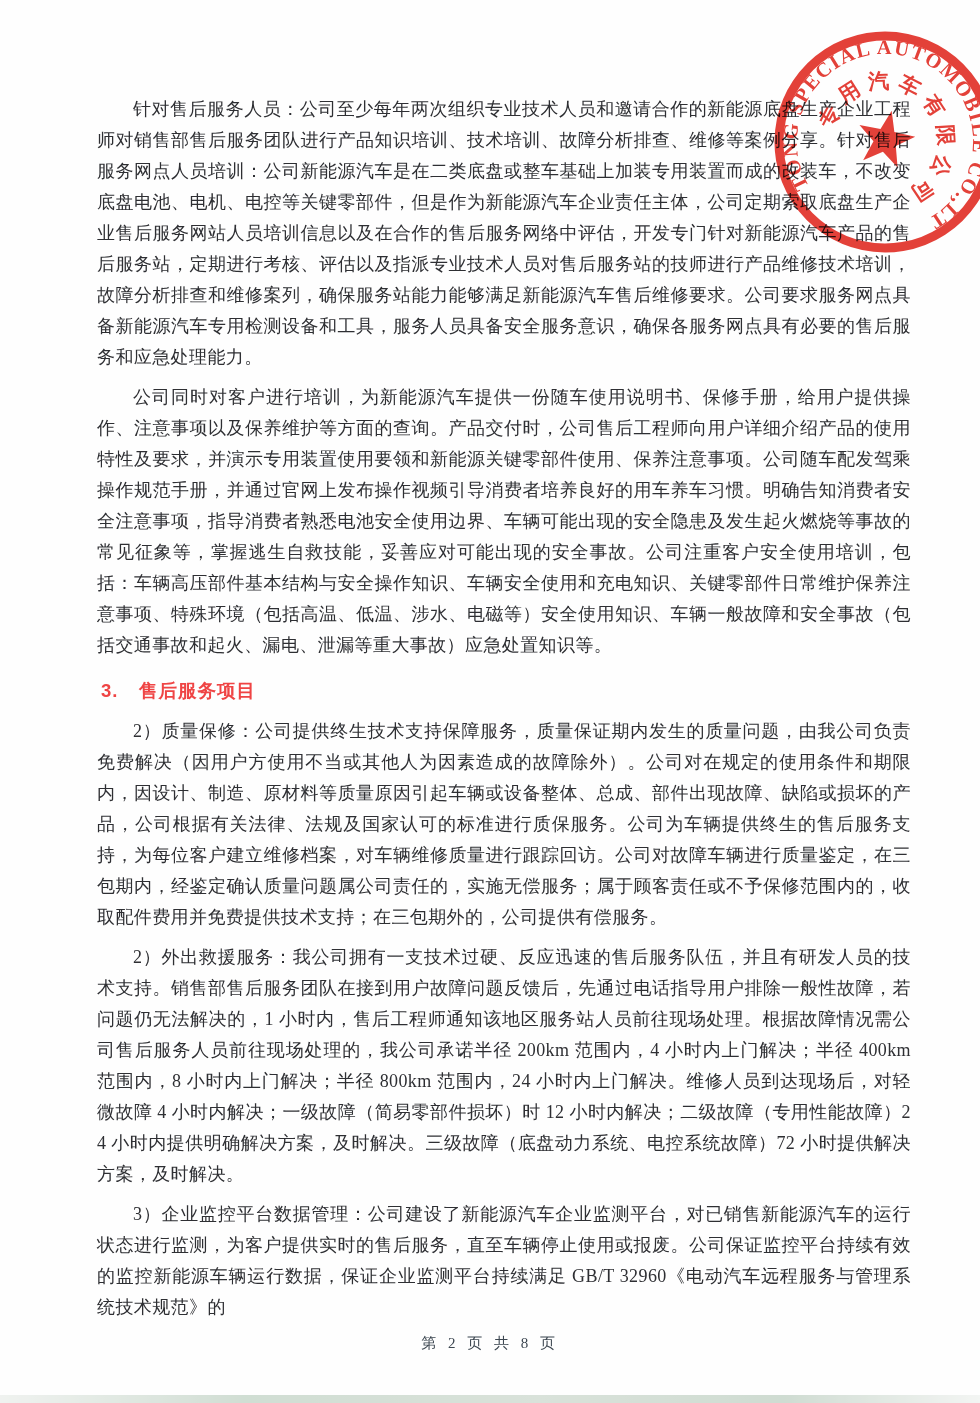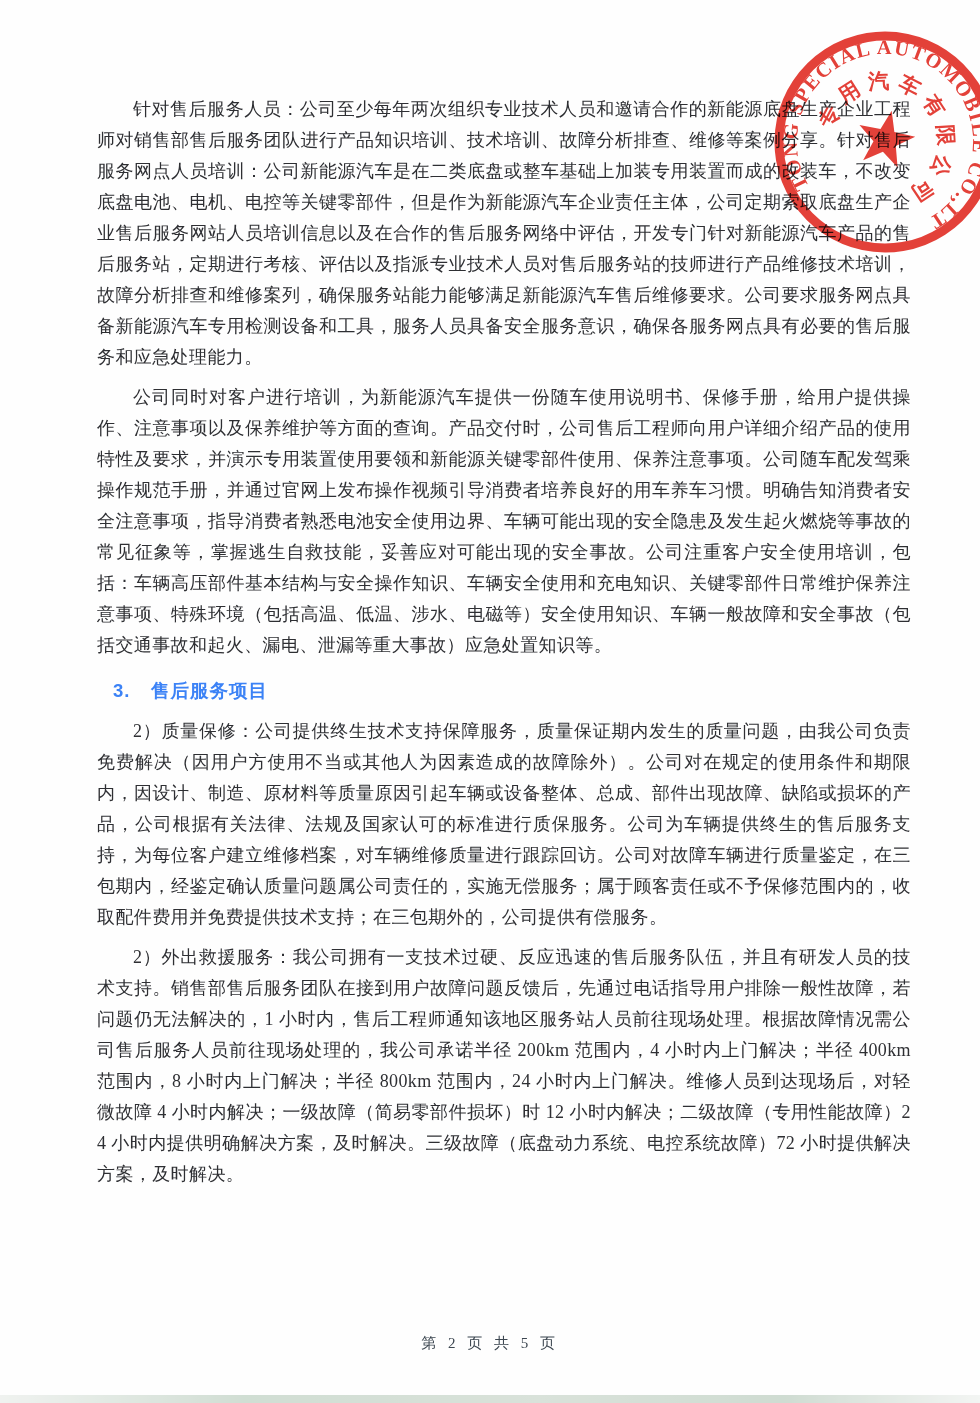--- a/index.html
+++ b/index.html
@@ -19,25 +19,25 @@
     line-height: 31px;
     letter-spacing: 0.4px;
     text-align: justify;
   }
   .para, .item {
     margin: 2px 0 9px 0;
     text-indent: 2em;
     word-break: break-all;
   }
   .section-heading {
-    margin: 14px 0 10px 16px;
+    margin: 14px 0 10px 4px;
     font-family: "Liberation Sans", "DejaVu Sans", sans-serif;
     font-weight: bold;
     font-size: 18.5px;
-    color: #3b82f6;
+    color: #ef4444;
     letter-spacing: 1px;
   }
   .section-heading .sec-num { display: inline-block; min-width: 38px; }
   .footer {
     position: absolute;
     left: 0; top: 1334px; width: 100%;
     text-align: center;
     font-size: 15px;
     color: #3c4650;
     letter-spacing: 4px;
@@ -70,35 +70,36 @@
   <div class="content">
     <p class="para">针对售后服务人员：公司至少每年两次组织专业技术人员和邀请合作的新能源底盘生产企业工程师对销售部售后服务团队进行产品知识培训、技术培训、故障分析排查、维修等案例分享。针对售后服务网点人员培训：公司新能源汽车是在二类底盘或整车基础上加装专用装置而成的改装车，不改变底盘电池、电机、电控等关键零部件，但是作为新能源汽车企业责任主体，公司定期索取底盘生产企业售后服务网站人员培训信息以及在合作的售后服务网络中评估，开发专门针对新能源汽车产品的售后服务站，定期进行考核、评估以及指派专业技术人员对售后服务站的技师进行产品维修技术培训，故障分析排查和维修案列，确保服务站能力能够满足新能源汽车售后维修要求。公司要求服务网点具备新能源汽车专用检测设备和工具，服务人员具备安全服务意识，确保各服务网点具有必要的售后服务和应急处理能力。</p>
     <p class="para">公司同时对客户进行培训，为新能源汽车提供一份随车使用说明书、保修手册，给用户提供操作、注意事项以及保养维护等方面的查询。产品交付时，公司售后工程师向用户详细介绍产品的使用特性及要求，并演示专用装置使用要领和新能源关键零部件使用、保养注意事项。公司随车配发驾乘操作规范手册，并通过官网上发布操作视频引导消费者培养良好的用车养车习惯。明确告知消费者安全注意事项，指导消费者熟悉电池安全使用边界、车辆可能出现的安全隐患及发生起火燃烧等事故的常见征象等，掌握逃生自救技能，妥善应对可能出现的安全事故。公司注重客户安全使用培训，包括：车辆高压部件基本结构与安全操作知识、车辆安全使用和充电知识、关键零部件日常维护保养注意事项、特殊环境（包括高温、低温、涉水、电磁等）安全使用知识、车辆一般故障和安全事故（包括交通事故和起火、漏电、泄漏等重大事故）应急处置知识等。</p>
 
     <h3 class="section-heading">
       <span class="sec-num">3.</span><span>售后服务项目</span>
     </h3>
 
     <p class="item">2）质量保修：公司提供终生技术支持保障服务，质量保证期内发生的质量问题，由我公司负责免费解决（因用户方使用不当或其他人为因素造成的故障除外）。公司对在规定的使用条件和期限内，因设计、制造、原材料等质量原因引起车辆或设备整体、总成、部件出现故障、缺陷或损坏的产品，公司根据有关法律、法规及国家认可的标准进行质保服务。公司为车辆提供终生的售后服务支持，为每位客户建立维修档案，对车辆维修质量进行跟踪回访。公司对故障车辆进行质量鉴定，在三包期内，经鉴定确认质量问题属公司责任的，实施无偿服务；属于顾客责任或不予保修范围内的，收取配件费用并免费提供技术支持；在三包期外的，公司提供有偿服务。</p>
     <p class="item">2）外出救援服务：我公司拥有一支技术过硬、反应迅速的售后服务队伍，并且有研发人员的技术支持。销售部售后服务团队在接到用户故障问题反馈后，先通过电话指导用户排除一般性故障，若问题仍无法解决的，1 小时内，售后工程师通知该地区服务站人员前往现场处理。根据故障情况需公司售后服务人员前往现场处理的，我公司承诺半径 200km 范围内，4 小时内上门解决；半径 400km 范围内，8 小时内上门解决；半径 800km 范围内，24 小时内上门解决。维修人员到达现场后，对轻微故障 4 小时内解决；一级故障（简易零部件损坏）时 12 小时内解决；二级故障（专用性能故障）24 小时内提供明确解决方案，及时解决。三级故障（底盘动力系统、电控系统故障）72 小时提供解决方案，及时解决。</p>
+    <p class="item">3）企业监控平台数据管理：公司建设了新能源汽车企业监测平台，对已销售新能源汽车的运行状态进行监测，为客户提供实时的售后服务，直至车辆停止使用或报废。公司保证监控平台持续有效的监控新能源车辆运行数据，保证企业监测平台持续满足 GB/T 32960《电动汽车远程服务与管理系统技术规范》的</p>
   </div>
 
   <svg class="stamp" viewBox="0 0 240 240" xmlns="http://www.w3.org/2000/svg" aria-hidden="true">
     <g transform="rotate(12 120 120)" fill="#e1261d" stroke="none">
       <circle cx="120" cy="120" r="106" fill="none" stroke="#e1261d" stroke-width="9"></circle>
       <defs>
         <path id="outerArc" d="M 57.8 182.2 A 88 88 0 1 1 182.2 182.2" fill="none"></path>
         <path id="innerArc" d="M 66 120 A 54 54 0 1 1 147 166.8" fill="none"></path>
       </defs>
       <text font-size="20.5" letter-spacing="1.5" fill="#e1261d">
         <textPath href="#outerArc" startOffset="50%" text-anchor="middle">QITONG SPECIAL AUTOMOBILE CO.,LTD</textPath>
       </text>
       <text font-size="21" letter-spacing="7" fill="#e1261d">
         <textPath href="#innerArc" startOffset="50%" text-anchor="middle">专用汽车有限公司</textPath>
       </text>
       <polygon points="120,88 127.1,108.3 148.5,108.7 131.4,121.7 137.6,142.3 120,130 102.4,142.3 108.6,121.7 91.5,108.7 112.9,108.3" fill="#e1261d"></polygon>
     </g>
   </svg>
 
-  <div class="footer">第 2 页 共 5 页</div>
+  <div class="footer">第 2 页 共 8 页</div>
 
   <div class="bottom-edge"></div>
 </div>
 
 </body></html>

